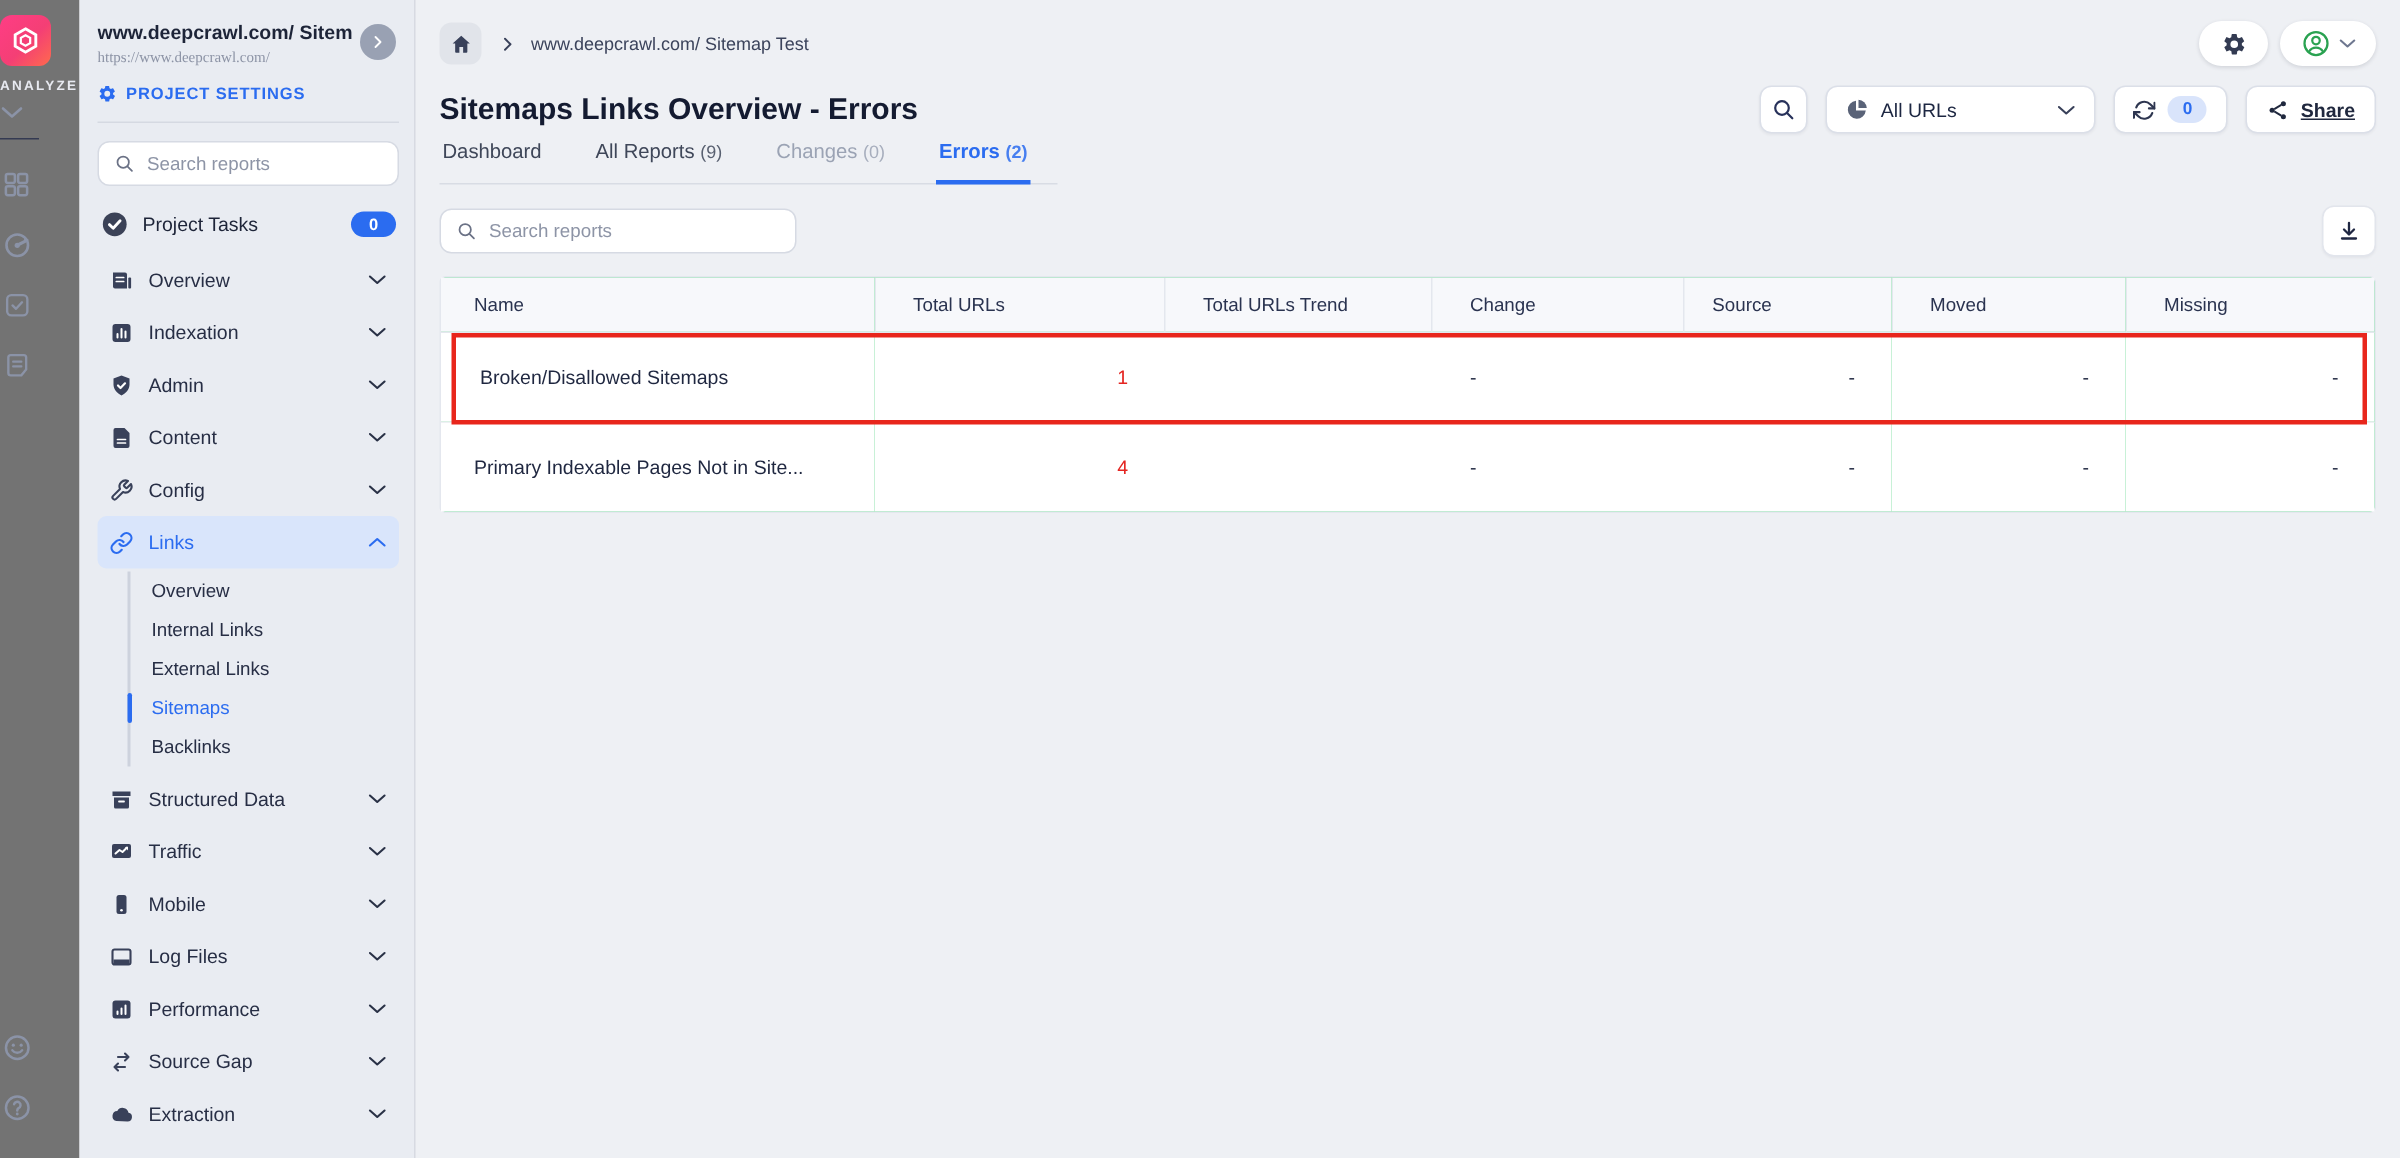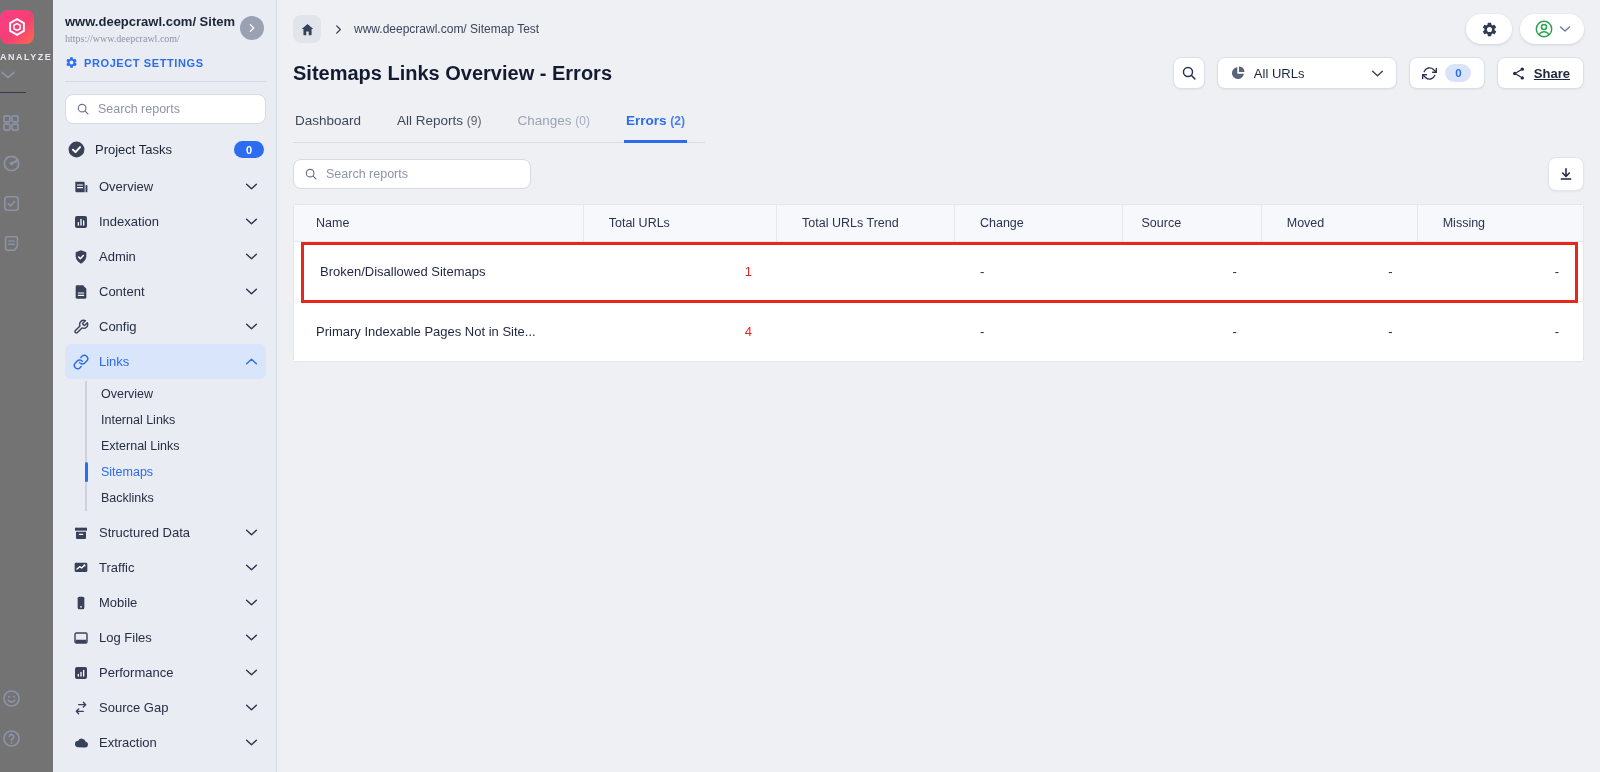--- a/index.html
+++ b/index.html
@@ -56,21 +56,21 @@
   .tool-btn { justify-content:center; }
   .sq30 { width:32px; }
   .tool-dd { padding:0 12px; gap:8px; }
   .dd-caret { margin-left:auto; display:flex; }
   .w-urls { width:180px; }
   .w-date { width:190px; }
   .refresh-group { width:76px; gap:8px; justify-content:center; }
   .count-pill { background:#d9e4fb; color:#2b6cf0; border-radius:9px; font-size:11.5px; min-width:26px; height:18px; display:flex; align-items:center; justify-content:center; font-weight:bold; }
   .share-btn { padding:0 13px; gap:8px; font-weight:bold; color:#20283e;text-decoration:underline; }
 
-  .tabs { margin-top:20px; display:inline-flex; gap:32px; border-bottom:1px solid #d8dce4; padding-right:18px;align-items:center; }
+  .tabs { display:inline-flex; gap:32px; border-bottom:1px solid #d8dce4; padding-right:18px;align-items:center; }
   .tab { font-size:13.5px; color:#3f4759; padding:4px 2px 12px; cursor:pointer; border-bottom:3px solid transparent; margin-bottom:-1px; }
   .tab .cnt { font-size:12px; opacity:.85; }
   .tab.muted { color:#9ba3b4; }
   .tab.active { color:#2b6cf0; border-bottom-color:#2b6cf0; font-weight:bold; }
 
   .search-row { margin-top:14px; display:flex; align-items:center; }
   .search-row .search-box { width:238px; }
   .dl-btn { margin-left:auto; width:36px; height:34px; background:#fff; border:1px solid #e2e5ec; border-radius:8px; display:flex; align-items:center; justify-content:center; cursor:pointer; box-shadow:0 1px 2px rgba(16,24,40,.05); }
 
   .tablewrap { margin-top:13px; position:relative; background:#22c55e; border:1px solid #e4e7ee; border-radius:4px; }

